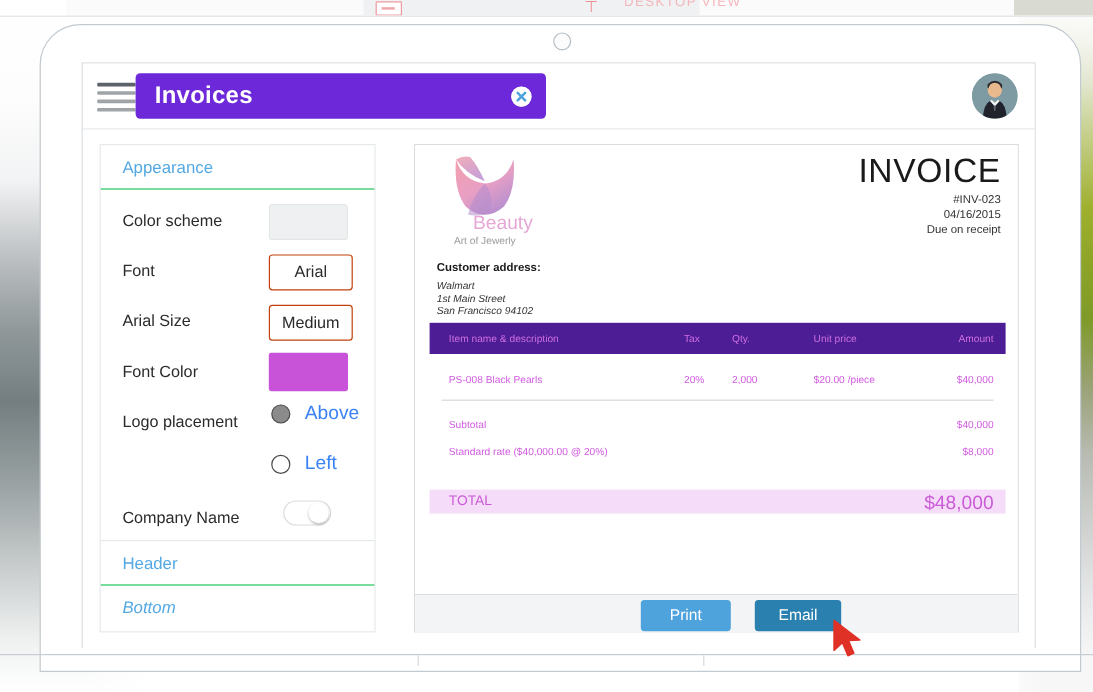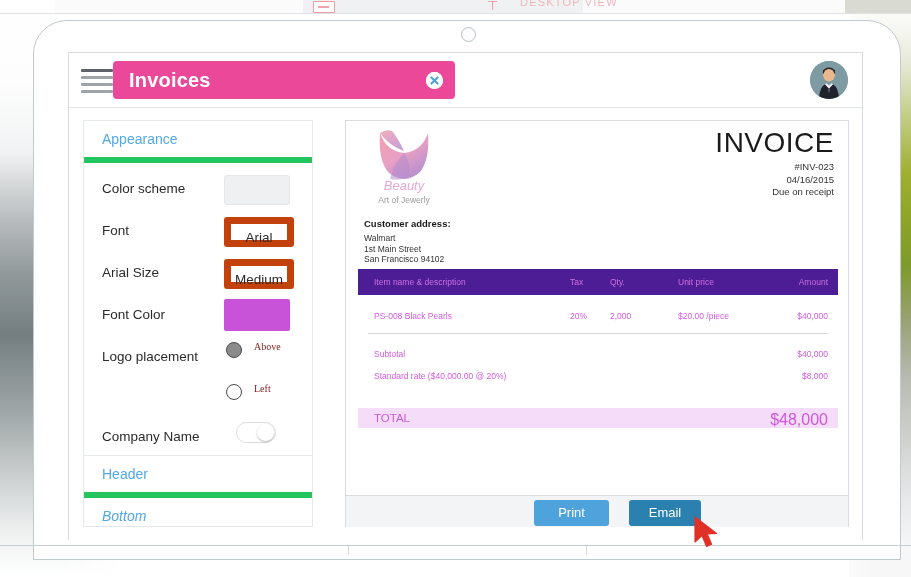--- a/index.html
+++ b/index.html
@@ -111,21 +111,21 @@
   }
   .hamburger i {
     display: block; width: 32px; height: 3px; margin-bottom: 4px;
     background: #9fa4a8; border-radius: 1px;
   }
   .hamburger i:first-child { background: #5d6368; }
 
   .searchbar {
     position: absolute; left: 44px; top: 8px;
     width: 342px; height: 38px;
-    background: #ec4899; border-radius: 4px;
+    background: #6d28d9; border-radius: 4px;
     cursor: text;
   }
   .searchbar-text {
     position: absolute; left: 16px; top: 8px;
     font-size: 20px; color: #ffffff; font-weight: 600;
     letter-spacing: 0.2px;
   }
   .clear-icon {
     position: absolute; right: 12px; top: 11px;
     width: 17px; height: 17px; border-radius: 50%;
@@ -149,21 +149,21 @@
   
   .settings {
     position: absolute; left: 14px; top: 12px;
     width: 230px; height: 407px;
     border: 1px solid #e6e9eb;
     background: #ffffff;
     box-sizing: border-box;
   }
   .accordion {
     position: relative; height: 36px;
-    border-bottom: 6px solid #22c55e;
+    border-bottom: 1px solid #22c55e;
     cursor: pointer;
   }
   .accordion.bottom-item { border-bottom: none; font-style: italic; }
   .accordion-label {
     position: absolute; left: 18px; top: 10px;
     font-size: 14px; color: #54a8e3;
   }
 
   .fields {
     position: relative; padding-top: 6px;
@@ -177,41 +177,41 @@
   }
   .swatch-empty {
     position: absolute; left: 140px; top: 6px;
     width: 66px; height: 30px;
     background: #eef0f1; border: 1px solid #e4e7e8;
     border-radius: 3px; box-sizing: border-box; cursor: pointer;
   }
   .select-box {
     position: absolute; left: 140px; top: 6px;
     width: 70px; height: 30px;
-    background: #ffffff; border: 7px solid #c2410c;
+    background: #ffffff; border: 1px solid #c2410c;
     border-radius: 3px; box-sizing: border-box;
     font-size: 13.5px; color: #2b2b2b;
     text-align: center; line-height: 28px; cursor: pointer;
   }
   .swatch-color {
     position: absolute; left: 140px; top: 4px;
     width: 66px; height: 32px; border-radius: 2px; cursor: pointer;
   }
 
   .radio-row { position: relative; height: 30px; }
   .radio {
     position: absolute; left: 142px; top: 5px;
     width: 16px; height: 16px; border-radius: 50%;
     border: 1.5px solid #4a4a4a; background: #ffffff;
     box-sizing: border-box; cursor: pointer;
   }
   .radio.checked { background: #8b8b8b; border-color: #4a4a4a; }
   .radio-label {
     position: absolute; left: 170px; top: 4px;
-    font-size: 10px; color: #7f1d1d; cursor: pointer; font-family: Liberation Serif, serif;
+    font-size: 16px; color: #3b82f6; cursor: pointer;
   }
 
   .toggle {
     position: absolute; left: 152px; top: 8px;
     width: 40px; height: 21px; border-radius: 11px;
     border: 1px solid #d9dcdf; background: #ffffff;
     box-sizing: border-box; cursor: pointer;
   }
   .toggle .knob {
     position: absolute; right: 1px; top: 1px;
@@ -245,22 +245,22 @@
     text-align: center; line-height: 26px;
     cursor: pointer;
   }
   .btn-print { left: 188px; width: 75px; background: #4fa3dd; }
   .btn-email { left: 283px; width: 72px; background: #2a80ae; }
 
   
   .logo-wrap { position: absolute; left: 18px; top: 8px; width: 80px; }
   .logo-name {
     position: absolute; left: 18px; top: 57px;
-    width: 80px; text-align: center;
-    font-size: 13px; color: #e7a7d6; font-style: italic;
+    width: 80px; text-align: right;
+    font-size: 16px; color: #e7a7d6;
   }
   .logo-sub {
     position: absolute; left: 18px; top: 74px;
     width: 80px; text-align: center;
     font-size: 8.5px; color: #9b9b9b;
   }
 
   .inv-title {
     position: absolute; right: 14px; top: 6px;
     font-size: 28px; color: #1a1a1a; letter-spacing: 0.5px;
@@ -269,21 +269,21 @@
     position: absolute; right: 14px; top: 40px;
     text-align: right; font-size: 9.5px; color: #333333; line-height: 12.5px;
   }
 
   .cust-title {
     position: absolute; left: 18px; top: 97px;
     font-size: 9.5px; font-weight: bold; color: #1a1a1a;
   }
   .cust-addr {
     position: absolute; left: 18px; top: 112px;
-    font-size: 8.5px; color: #333333; line-height: 10.5px;
+    font-size: 8.5px; color: #333333; line-height: 10.5px; font-style: italic;
   }
 
   .table-head {
     position: absolute; left: 12px; top: 148px;
     width: 480px; height: 26px;
     background: #4c1d95;
   }
   .th {
     position: absolute; top: 8px;
     font-size: 8.5px; color: #cf6ee0;

